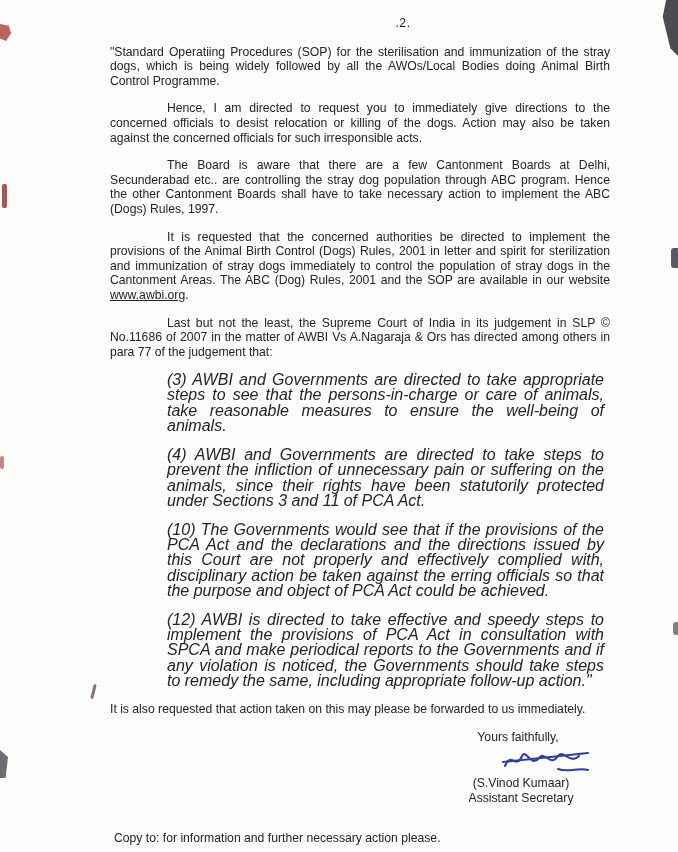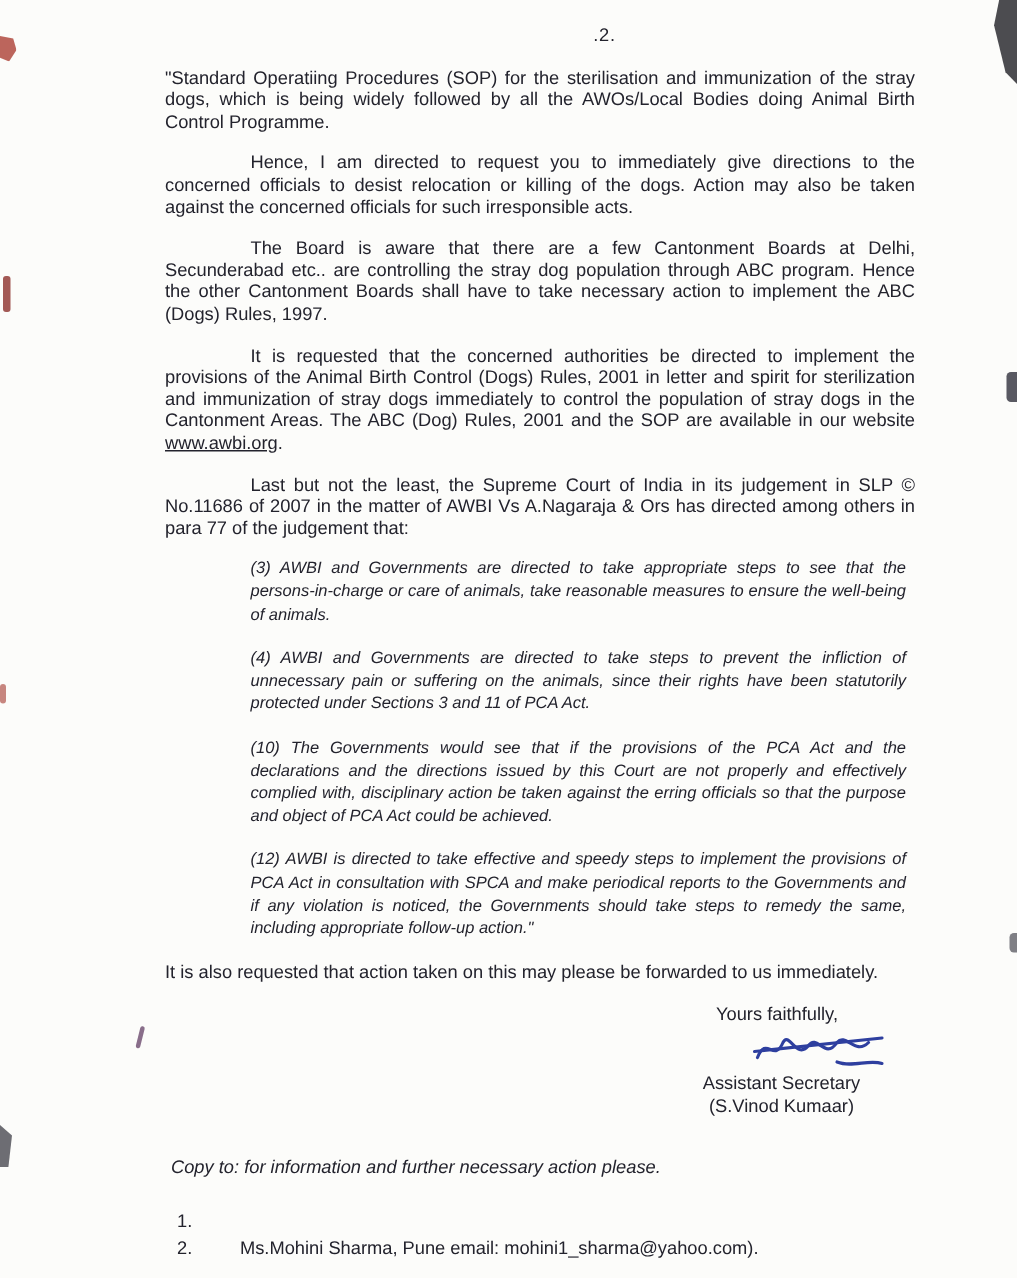--- a/index.html
+++ b/index.html
@@ -26,36 +26,36 @@
   }
   p.para{
     text-align:justify;
     margin:0 0 13px 0;
   }
   p.first-indent{text-indent:57px;}
   p.quote{
     font-style:italic;
     text-align:justify;
     margin:2px 6px 14px 57px;
-    font-size:11px;
+    font-size:16px;
     line-height:15.2px;
   }
   .url{ text-decoration:underline; }
   .request-line{ margin:4px 0 14px 0; }
   .closing{
     float:right;
     width:178px;
     text-align:center;
     margin-right:0px;
   }
   .closing .vale{ padding-right:6px; margin-bottom:2px;}
   .sig-wrap{ height:30px; position:relative; }
   .sig-wrap svg{ position:absolute; right:18px; top:0; }
   .copy-block{ clear:both; padding-top:26px; }
-  .copy-heading{ margin:0 0 22px 4px;font-style:italic; }
+  .copy-heading{ margin:0 0 22px 4px; }
   .copy-item{ display:flex; margin:0 0 3px 8px; }
   .copy-item .num{ width:42px; flex:0 0 42px; }
   
   .artifact{ position:absolute; pointer-events:none; }
   .art-tr{ top:0; right:0; width:17px; height:56px; background:#4c4c50;
            clip-path:polygon(30% 0,100% 0,100% 100%,55% 86%,10% 30%); }
   .art-r1{ top:248px; right:0; width:7px; height:20px; background:#3c3c46; border-radius:3px 0 0 3px; opacity:.85;}
   .art-r2{ top:622px; right:0; width:5px; height:13px; background:#4a4a52; border-radius:3px 0 0 3px; opacity:.7;}
   .art-l1{ top:24px; left:0; width:11px; height:17px; background:#b04a40;
            clip-path:polygon(0 0,80% 10%,100% 55%,55% 100%,0 85%); opacity:.85;}
@@ -107,22 +107,22 @@
       <div class="vale">Yours faithfully,</div>
       <div class="sig-wrap">
         <svg width="92" height="30" viewBox="0 0 92 30">
           <g fill="none" stroke="#2e3f9f" stroke-width="2.1" stroke-linecap="round">
             <path d="M5 20 C 11 5, 16 24, 22 10 C 26 2, 31 22, 39 12 C 45 4, 50 22, 58 10 C 64 3, 70 19, 79 10"></path>
             <path d="M3 16 L 88 7"></path>
             <path d="M58 23 C 68 27, 79 21, 88 24"></path>
           </g>
         </svg>
       </div>
+      <div>(S.Vinod Kumaar)</div>
       <div>Assistant Secretary</div>
-      <div>(S.Vinod Kumaar)</div>
     </div>
 
     <div class="copy-block">
       <div class="copy-heading">Copy to: for information and further necessary action please.</div>
       <div class="copy-item">
         <span class="num">1.</span>
       </div>
       <div class="copy-item">
         <span class="num">2.</span>
         <span>Ms.Mohini Sharma, Pune email: mohini1_sharma@yahoo.com).</span>

